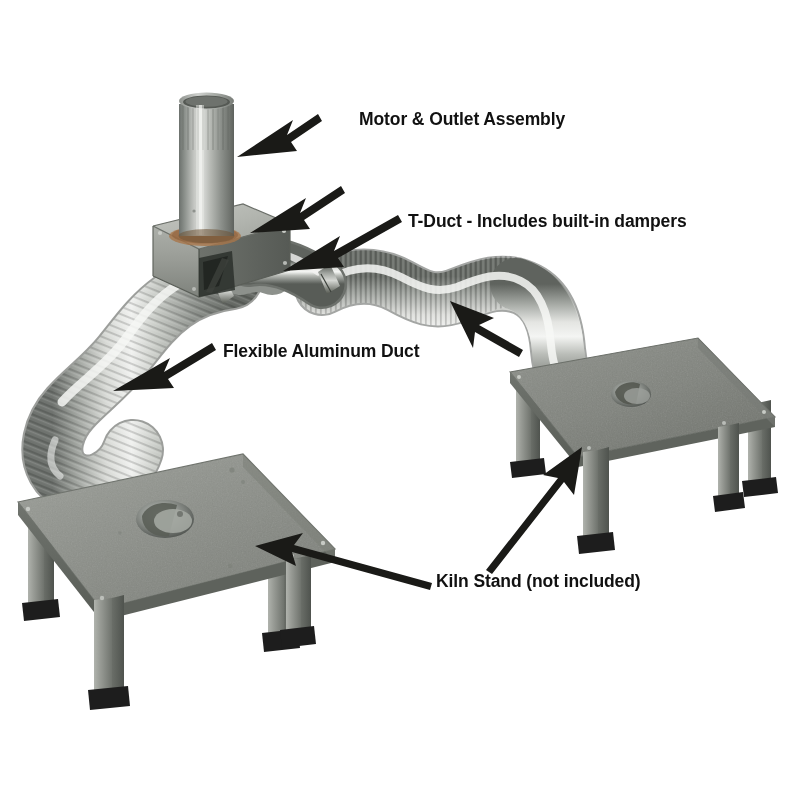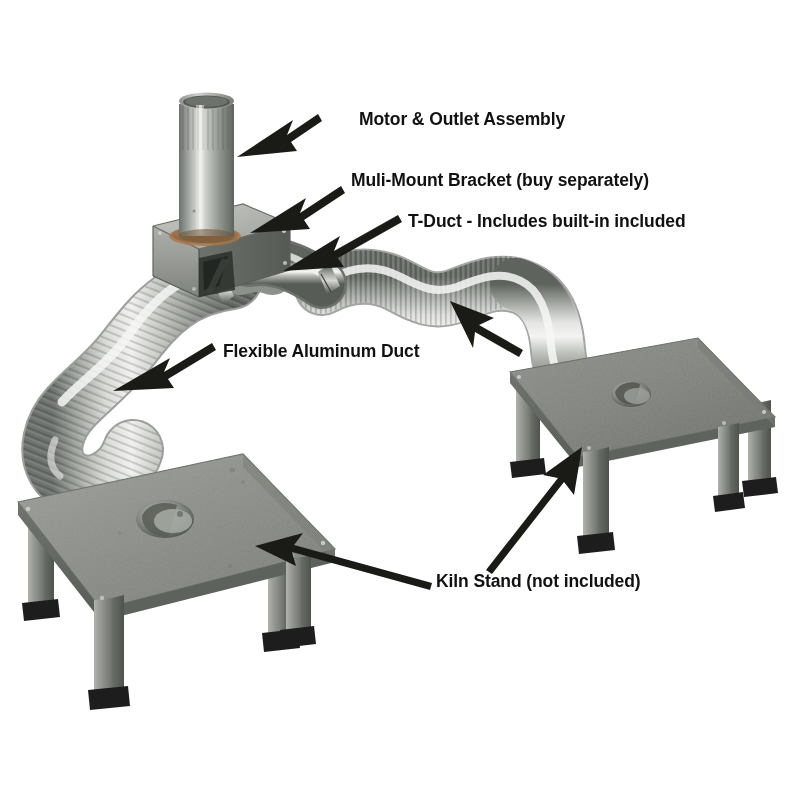--- a/index.html
+++ b/index.html
@@ -492,21 +492,20 @@
                  L 492,574
                  L 486,570
                  L 558,478
                  L 543,475 Z"></path>
       </g>
     </g>
   </svg>
 
   <div id="label-motor" class="callout-label">Motor &amp; Outlet Assembly</div>
 
-  <div id="label-bracket" class="callout-label">Muli-Mount Bracket (buy separately)</div>
-
-  <div id="label-tduct" class="callout-label">T-Duct - Includes built-in included</div>
+
+  <div id="label-tduct" class="callout-label">T-Duct - Includes built-in dampers</div>
 
   <div id="label-flex" class="callout-label">Flexible Aluminum Duct</div>
 
   <div id="label-kiln" class="callout-label">Kiln Stand (not included)</div>
 
 </div>
 
 </body></html>

